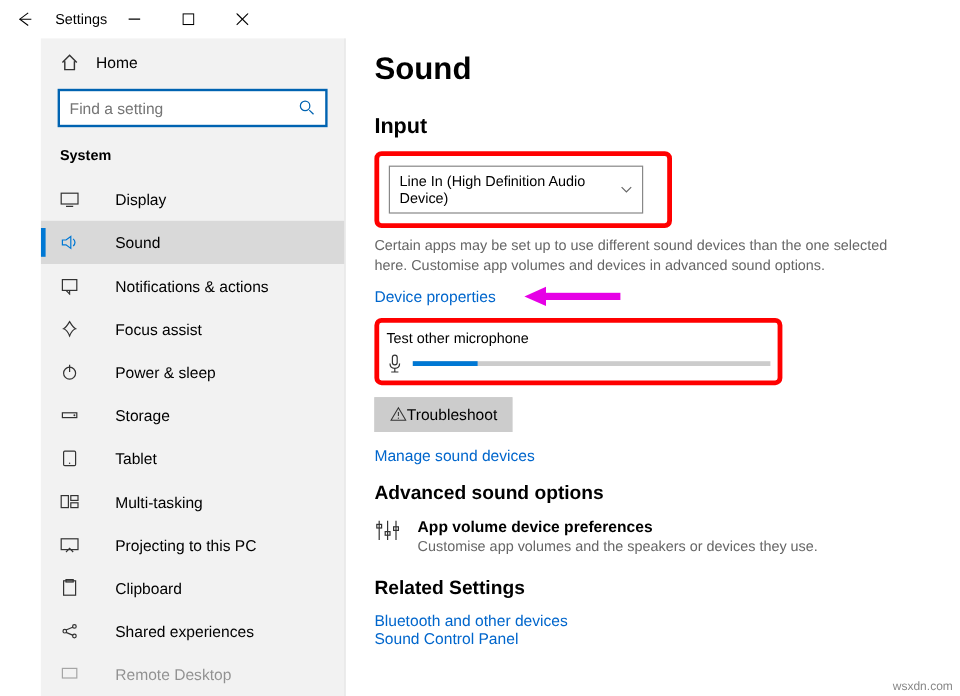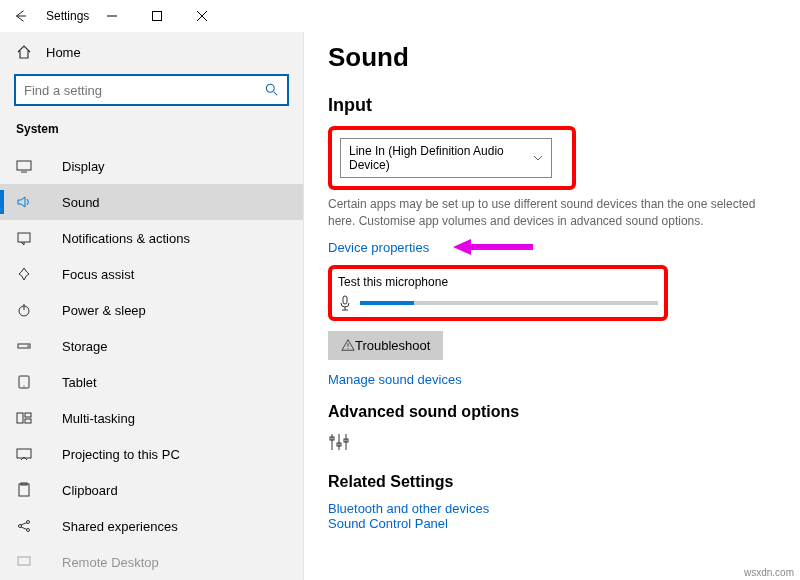--- a/index.html
+++ b/index.html
@@ -4,21 +4,21 @@
 <style>
   * { box-sizing: border-box; margin: 0; padding: 0; font-family: "Segoe UI", Arial, sans-serif; }
   body { width: 800px; height: 580px; overflow: hidden; background: #fff; position: relative; font-size: 13px; color: #000; }
   .titlebar { height: 32px; display: flex; align-items: center; justify-content: flex-start; padding-left: 12px; }
   .titlebar-left { display: flex; align-items: center; gap: 18px; }
   .back-btn { width: 16px; height: 16px; display: flex; align-items: center; justify-content: center; cursor: pointer; }
   .title-text { font-size: 12px; }
   .win-controls { display: flex; }
   .win-btn { width: 45px; height: 32px; display: flex; align-items: center; justify-content: center; cursor: pointer; }
   .main { display: flex; height: calc(100% - 32px); }
-  .sidebar { width: 304px; height: 100%; background: #f2f2f2; border-right: 1px solid #e5e5e5; padding-top: 4px; overflow: hidden; position: relative; }
+  .sidebar { width: 254px; height: 100%; background: #f2f2f2; border-right: 1px solid #e5e5e5; padding-top: 4px; overflow: hidden; position: relative; margin-left: 34px; }
   .home-row { display: flex; align-items: center; gap: 14px; padding: 8px 16px 10px 16px; font-size: 13px; cursor: pointer; }
   .search-wrap { margin: 4px 14px 12px 14px; }
   .search-box { width: 100%; height: 32px; border: 2px solid #0063b1; background: #fff; display: flex; align-items: center; padding: 0 8px; }
   .search-box input { flex: 1; border: none; outline: none; font-size: 13px; color: #a21caf; background: transparent; }
   .search-icon { width: 14px; height: 14px; color: #0063b1; }
   .cat-label { padding: 4px 16px 12px 16px; font-size: 12px; font-weight: 600; }
   .nav-item { display: flex; align-items: center; gap: 30px; padding: 10px 16px; font-size: 13px; cursor: pointer; position: relative; }
   .nav-item.selected { background: #d9d9d9; }
   .nav-item.selected::before { content: ""; position: absolute; left: 0; top: 6px; bottom: 6px; width: 4px; background: #0078d4; }
   .nav-icon { width: 16px; height: 16px; display: flex; align-items: center; justify-content: center; color: #333; flex-shrink: 0; }
@@ -234,21 +234,21 @@
 
     <div class="link-row">
       <span class="link">Device properties</span>
       <span class="arrow-annot">
         <span class="arrow-head"></span>
           <span class="arrow-shaft"></span>
       </span>
     </div>
 
     <div class="red-box mic-box" style="width:340px;">
-      <div class="mic-label">Test this microphone</div>
+      <div class="mic-label">Test other microphone</div>
       <div class="mic-row">
         <span>
             <svg width="14" height="16" viewBox="0 0 14 16">
               <rect x="5" y="1" width="4" height="8" rx="2" stroke="#333" fill="none"></rect>
               <path d="M3 8 Q3 12 7 12 Q11 12 11 8" stroke="#333" fill="none"></path>
               <line x1="7" y1="12" x2="7" y2="15" stroke="#333"></line>
               <line x1="4" y1="15" x2="10" y2="15" stroke="#333"></line>
             </svg>
           </span>
         <div class="mic-bar">
@@ -277,20 +277,24 @@
       <span>
           <svg width="22" height="22" viewBox="0 0 22 22">
             <line x1="4" y1="3" x2="4" y2="19" stroke="#333"></line>
             <rect x="2" y="6" width="4" height="3" stroke="#333" fill="none"></rect>
             <line x1="11" y1="3" x2="11" y2="19" stroke="#333"></line>
             <rect x="9" y="12" width="4" height="3" stroke="#333" fill="none"></rect>
             <line x1="18" y1="3" x2="18" y2="19" stroke="#333"></line>
             <rect x="16" y="8" width="4" height="3" stroke="#333" fill="none"></rect>
           </svg>
         </span>
+      <div>
+        <div class="adv-title">App volume device preferences</div>
+        <div class="adv-sub">Customise app volumes and the speakers or devices they use.</div>
+      </div>
     </div>
 
     <div class="h3">Related Settings</div>
     <div style=""><span class="link">Bluetooth and other devices</span></div>
     <div><span class="link">Sound Control Panel</span></div>
   </div>
 </div>
 
 <div class="watermark">wsxdn.com</div>
 

